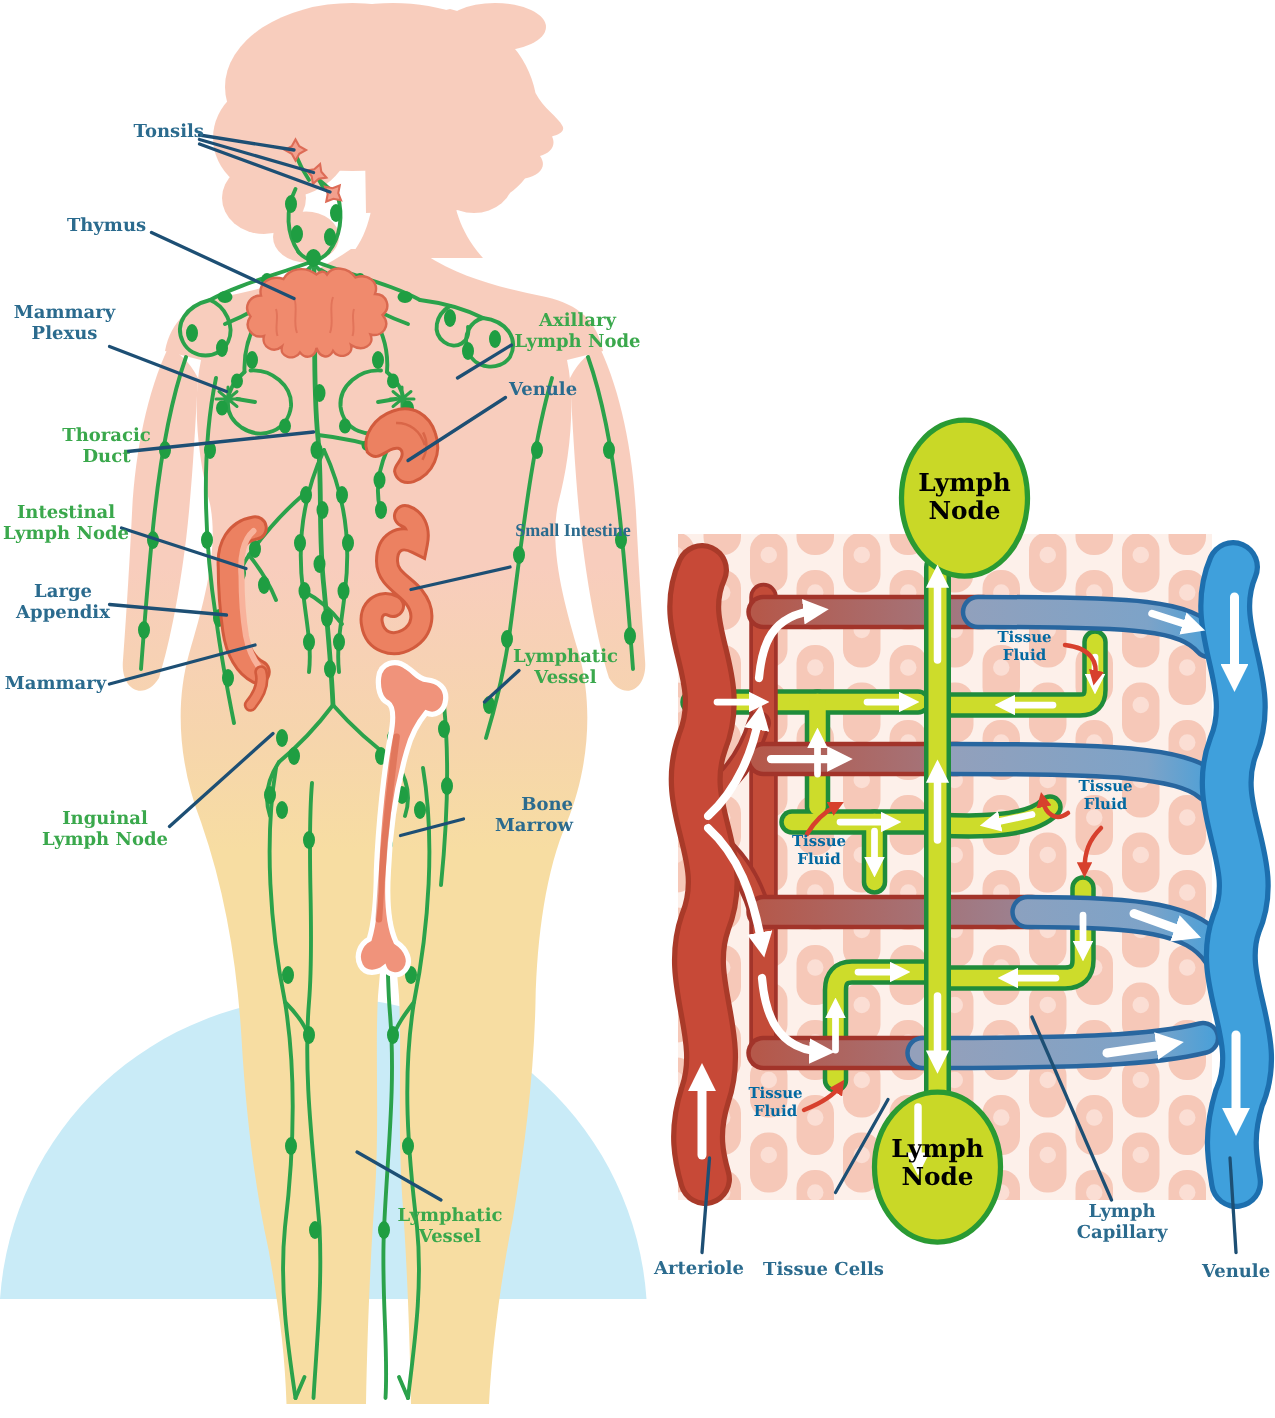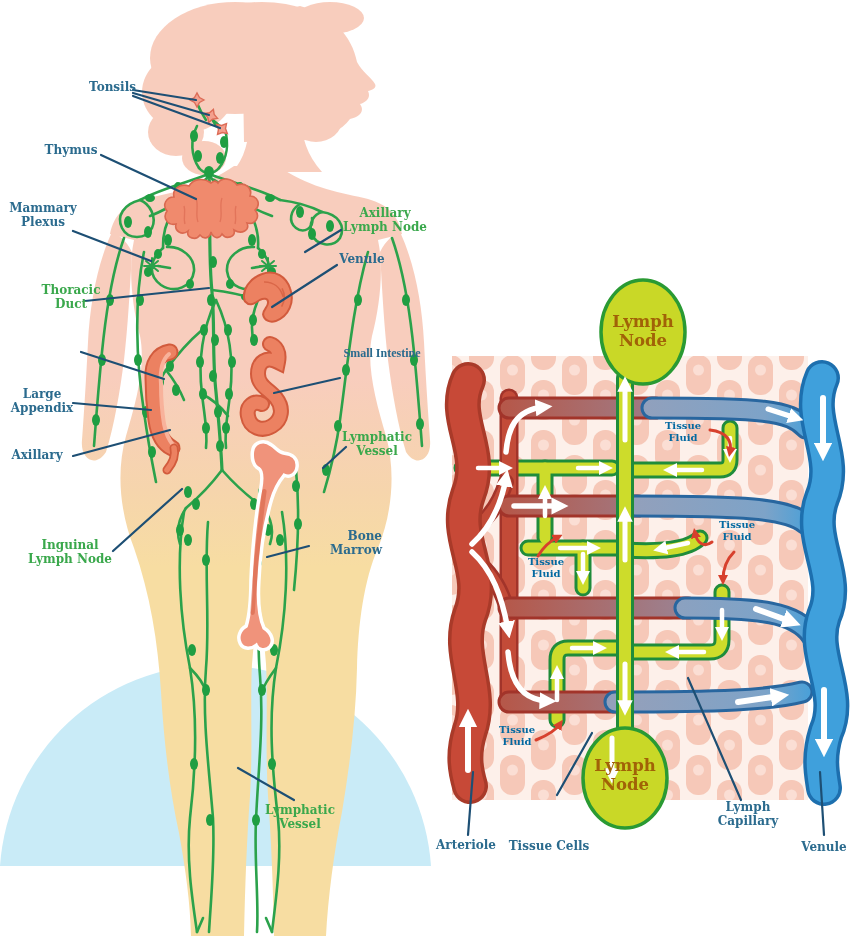--- a/index.html
+++ b/index.html
@@ -3,21 +3,21 @@
 <meta charset="utf-8">
 <style>
   html,body{margin:0;padding:0;background:#fff;}
   #canvas{position:relative;width:850px;height:945px;background:#fff;overflow:hidden;
           font-family:"DejaVu Serif","Liberation Serif",serif;}
   #art{position:absolute;left:0;top:0;}
   .lbl{position:absolute;font-weight:700;font-size:12px;line-height:1.2;text-align:center;}
   .blue{color:#2b6b8e;}
   .green{color:#3aa84c;}
   .red{color:#0369a1;font-size:10px;line-height:1.15;}
-  .nodelbl{color:#a16207;font-size:16.5px;line-height:1.15;}
+  .nodelbl{color:#000000;font-size:16.5px;line-height:1.15;}
   .right-align{text-align:right;}
   .nowrap{white-space:nowrap;}
   #title{position:absolute;left:440px;top:106px;width:406px;text-align:center;
          font-size:58px;font-weight:700;line-height:1.28;color:#3bad4a;}
 </style>
 </head>
 <body>
 
 <div id="canvas">
 
@@ -390,22 +390,23 @@
     <path d="M 468,835 L 473,772"></path>
     <path d="M 824,835 L 820,772"></path>
   </g>
 </svg>
 
 
   <div class="lbl blue right-align" style="left:60px;top:80px;width:76px;">Tonsils</div>
   <div class="lbl blue" style="left:31px;top:143px;width:80px;">Thymus</div>
   <div class="lbl blue" style="left:0px;top:201px;width:86px;">Mammary Plexus</div>
   <div class="lbl green" style="left:12px;top:283px;width:86px;margin-left:16px;">Thoracic Duct</div>
+  <div class="lbl green" style="left:0px;top:334px;width:88px;">Intestinal Lymph Node</div>
   <div class="lbl blue" style="left:0px;top:387px;width:84px;">Large Appendix</div>
-  <div class="lbl blue" style="left:0px;top:448px;width:74px;">Axillary</div>
+  <div class="lbl blue" style="left:0px;top:448px;width:74px;">Mammary</div>
   <div class="lbl green" style="left:18px;top:538px;width:104px;">Inguinal Lymph Node</div>
   <div class="lbl green" style="left:341px;top:206px;width:88px;">Axillary Lymph Node</div>
   <div class="lbl blue" style="left:331px;top:252px;width:62px;">Venule</div>
   <div class="lbl blue" style="left:342px;top:346px;width:80px;font-family:Liberation Serif, serif;">Small Intestine</div>
   <div class="lbl green" style="left:331px;top:430px;width:92px;">Lymphatic Vessel</div>
   <div class="lbl blue" style="left:310px;top:529px;width:72px;text-align:right;">Bone Marrow</div>
   <div class="lbl green" style="left:254px;top:803px;width:92px;">Lymphatic Vessel</div>
 
   <div class="lbl nodelbl" style="left:611px;top:313px;width:64px;">Lymph Node</div>
   <div class="lbl nodelbl" style="left:593px;top:757px;width:64px;">Lymph Node</div>

